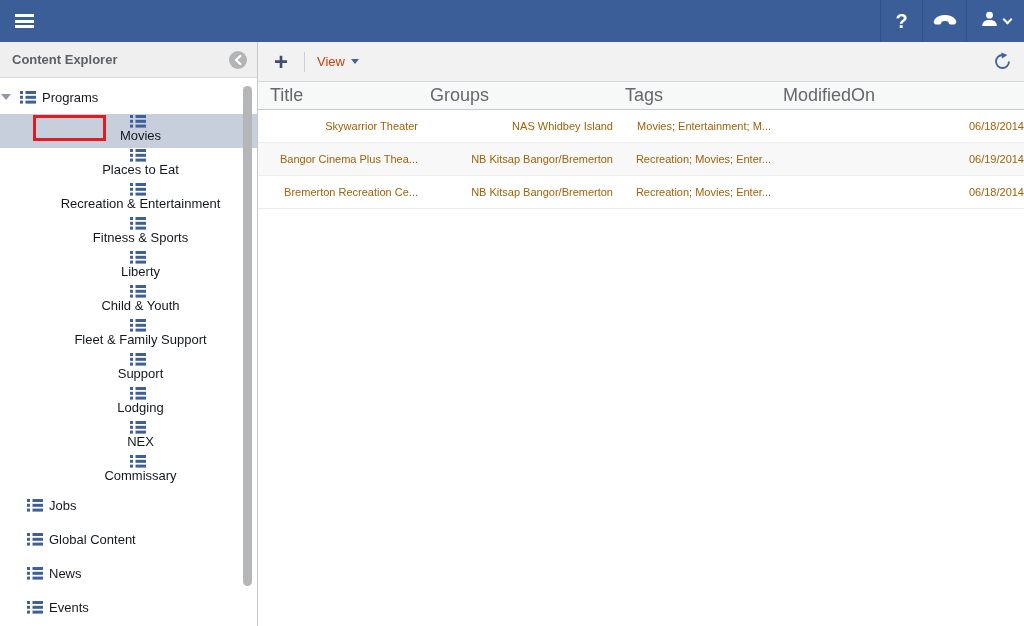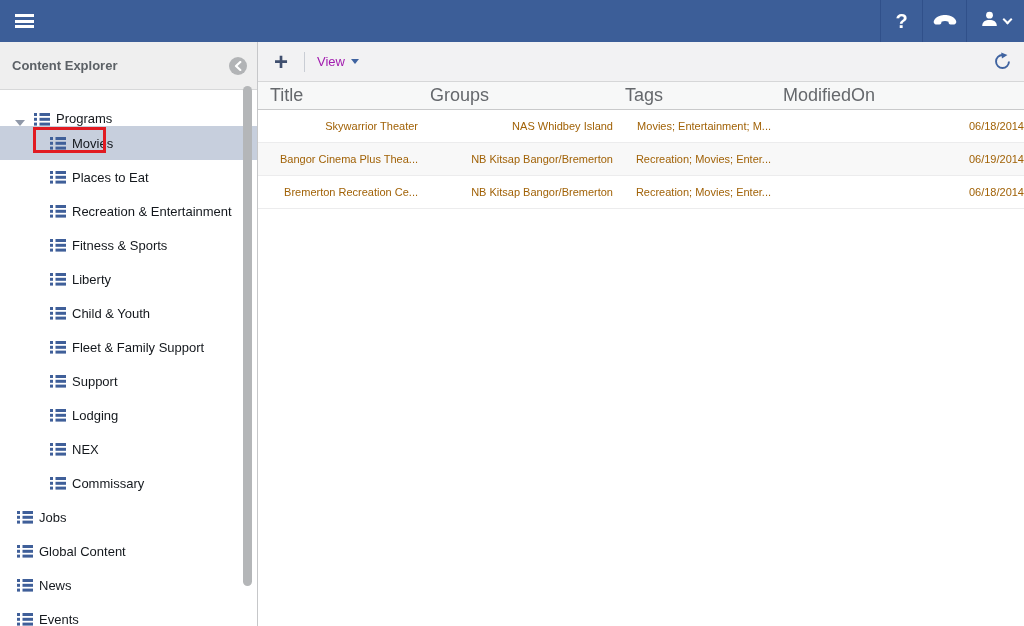--- a/index.html
+++ b/index.html
@@ -18,43 +18,43 @@
   .tb-help { width:42px; font-size:20px; font-weight:bold; }
   .tb-phone { width:44px; }
   .tb-user { width:58px; gap:6px; }
   .chev-down { width:7px; height:7px; border-right:2px solid #fff; border-bottom:2px solid #fff; transform:rotate(45deg); margin-top:-4px; }
 
   
   .app { flex:1; display:flex; min-height:0; }
 
   
   .sidebar { width:258px; flex:0 0 258px; background:#fff; border-right:1px solid #c6c7c9; position:relative; }
-  .sidebar-header { height:48px; background:#efefef; border-bottom:1px solid #d7d8d9; display:flex; align-items:center; justify-content:space-between; padding:0 10px 0 12px; }
+  .sidebar-header { height:36px; background:#efefef; border-bottom:1px solid #d7d8d9; display:flex; align-items:center; justify-content:space-between; padding:0 10px 0 12px; }
   .sidebar-title { font-size:13px; font-weight:bold; color:#5c6166; }
   .collapse-btn { width:18px; height:18px; border-radius:50%; background:#b2b4b6; display:flex; align-items:center; justify-content:center; cursor:pointer; }
 
   .tree { padding-top:2px; }
   .tree-item { height:34px; display:flex; align-items:center; font-size:13px; color:#14181d; cursor:pointer; position:relative; }
-  .tree-item.lvl0 { padding-left:17px; }
-  .tree-item.lvl0.has-expander { padding-left:15px;align-items:flex-end; }
-  .tree-item.lvl1 { padding-left:50px; }
+  .tree-item.lvl0 { padding-left:27px; }
+  .tree-item.lvl0.has-expander { padding-left:1px; }
+  .tree-item.lvl1 { padding-left:24px;flex-direction:column; }
   .tree-item.selected { background:#c7cfdd; }
   .expander { width:10px; margin-right:9px; display:inline-block; }
   .expander.down { width:0; height:0; border-left:5px solid transparent; border-right:5px solid transparent; border-top:6px solid #8f98a8; }
   .list-icon { margin-right:6px; flex:0 0 auto; display:flex; }
   .red-box { position:absolute; left:33px; top:1px; width:73px; height:26px; border:3px solid #e11b22; pointer-events:none; }
 
   .sb-scroll-thumb { position:absolute; right:5px; top:44px; width:9px; height:500px; background:#b4b6b8; border-radius:5px; cursor:pointer; }
 
   
   .main { flex:1; display:flex; flex-direction:column; min-width:0; background:#fff; }
   .toolbar { height:40px; flex:0 0 40px; background:#f2f2f3; border-bottom:1px solid #d6d7d8; display:flex; align-items:center; padding:0 10px 0 12px; }
   .plus-btn { color:#404f6e; font-size:24px; font-weight:bold; line-height:1; cursor:pointer; padding:0 4px; }
   .toolbar-divider { width:1px; height:20px; background:#c9cdd4; margin:0 12px; }
-  .view-btn { display:flex; align-items:center; gap:6px; color:#a21caf; font-size:13px; cursor:pointer; }
+  .view-btn { display:flex; align-items:center; gap:6px; color:#c2410c; font-size:13px; cursor:pointer; }
   .caret-down { width:0; height:0; border-left:4px solid transparent; border-right:4px solid transparent; border-top:5px solid #3f63a0; }
   .refresh-btn { margin-left:auto; cursor:pointer; display:flex; padding:2px; }
 
   .grid-header { height:28px; flex:0 0 28px; background:#f7f8f8; border-bottom:1px solid #c9cacb; display:flex; align-items:center; font-size:18px; color:#65686c; }
   .grid-row { height:33px; flex:0 0 33px; border-bottom:1px solid #ececed; display:flex; align-items:center; font-size:11px; color:#a16207; cursor:pointer; background:#fff;text-align:right; }
   .grid-row.alt { background:#f8f8f8; }
   .cell { padding-left:12px; overflow:hidden; white-space:nowrap; }
   .col-title { width:160px; flex:0 0 160px; }
   .col-groups { width:195px; flex:0 0 195px; }
   .col-tags { width:158px; flex:0 0 158px; }

